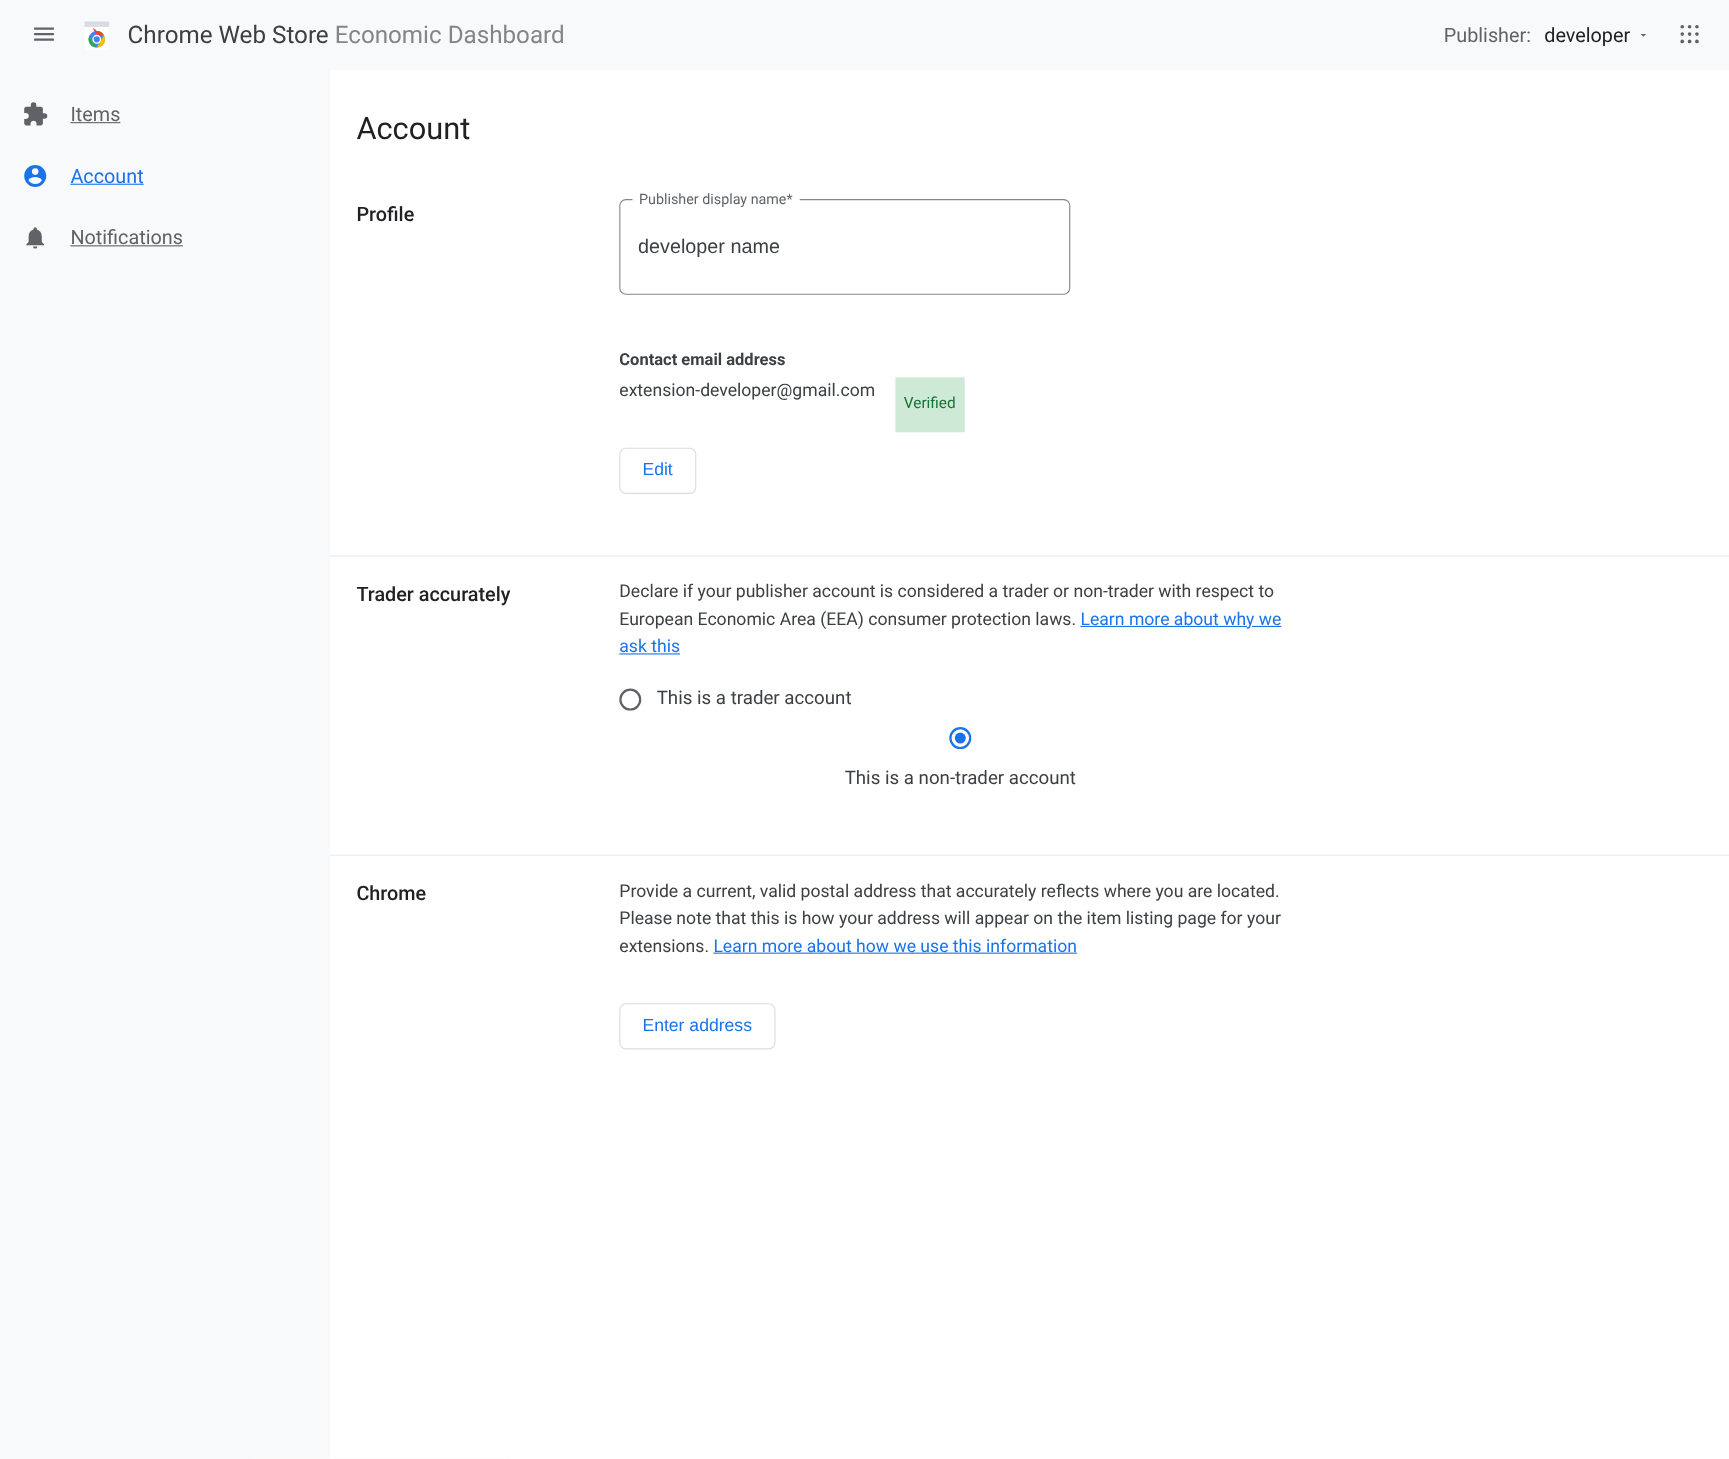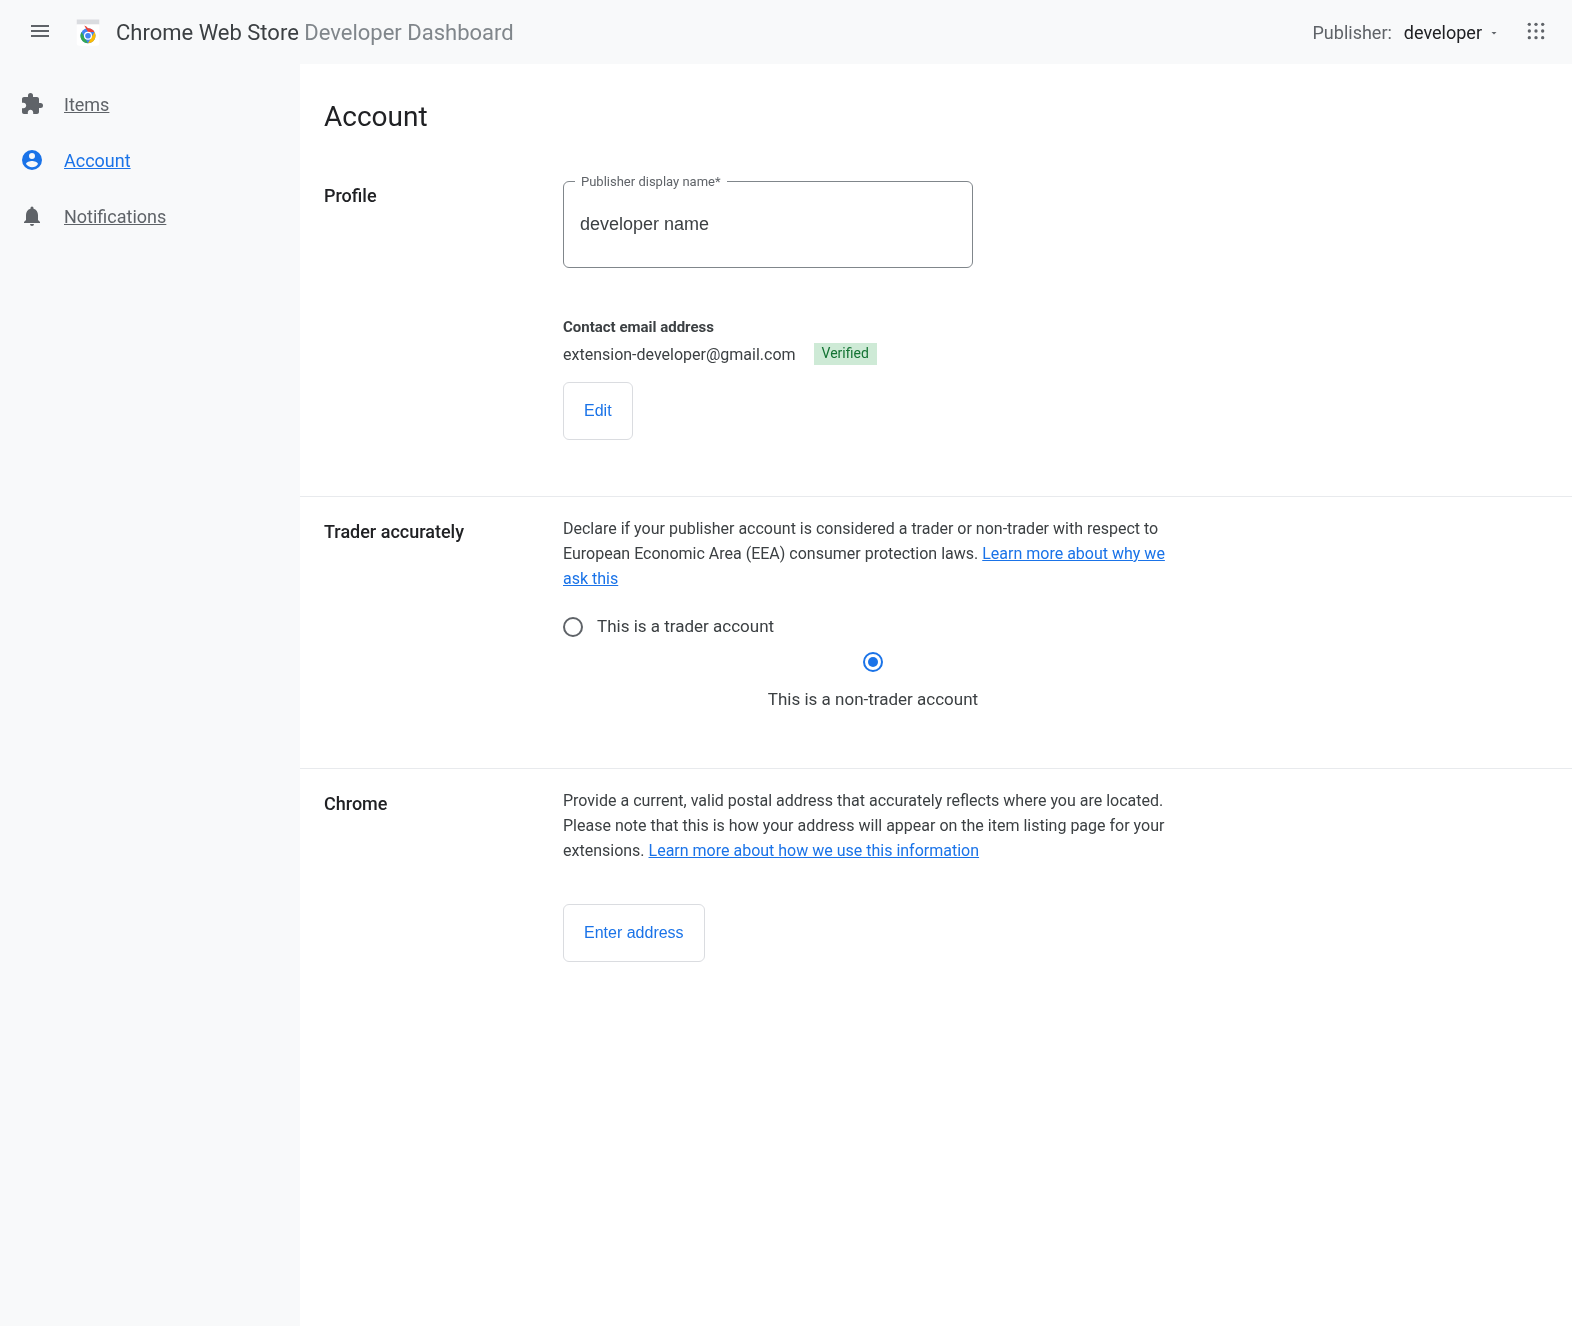--- a/index.html
+++ b/index.html
@@ -140,27 +140,27 @@
   }
   .email-row {
     display: flex; align-items: flex-start; gap: 18px;
     font-size: 16px;
     margin-bottom: 14px;
   }
   .badge {
     background: #ceead6;
     color: #137333;
     font-size: 14px;
-    padding: 0 8px;
+    padding: 14px 8px;
   }
   .btn {
     display: inline-flex;
     align-items: center;
     justify-content: center;
-    height: 58px;
+    height: 42px;
     padding: 0 20px;
     border: 1px solid #dadce0;
     border-radius: 6px;
     background: #fff;
     color: #1a73e8;
     font-size: 16px;
     cursor: pointer;
   }
   .link {
     color: #1a73e8;
@@ -206,21 +206,21 @@
         <circle cx="24" cy="30" r="12" fill="#4285f4"></circle>
         <path d="M24 18a12 12 0 0 1 10.4 6H24l-6-10.4A12 12 0 0 1 24 18z" fill="#ea4335"></path>
         <path d="M13.6 24 24 42a12 12 0 0 1-10.4-18z" fill="#34a853"></path>
         <path d="M34.4 24A12 12 0 0 1 24 42l6-10.4 4.4-7.6z" fill="#fbbc04"></path>
         <circle cx="24" cy="30" r="5.5" fill="#4285f4"></circle>
         <circle cx="24" cy="30" r="5.5" fill="none" stroke="#fff" stroke-width="2"></circle>
       </svg>
   </span>
   <div class="brand">
     <span>Chrome Web Store</span>
-    <span class="light">Developer Dashboard</span>
+    <span class="light">Economic Dashboard</span>
   </div>
   <div class="header-spacer"></div>
   <span class="publisher-label">Publisher:</span>
   <div class="publisher-select">
     <span>developer</span>
     <span>
       <svg width="12" height="12" viewBox="0 0 24 24" fill="#5f6368">
           <path d="M7 10l5 5 5-5z"></path>
         </svg>
     </span>

